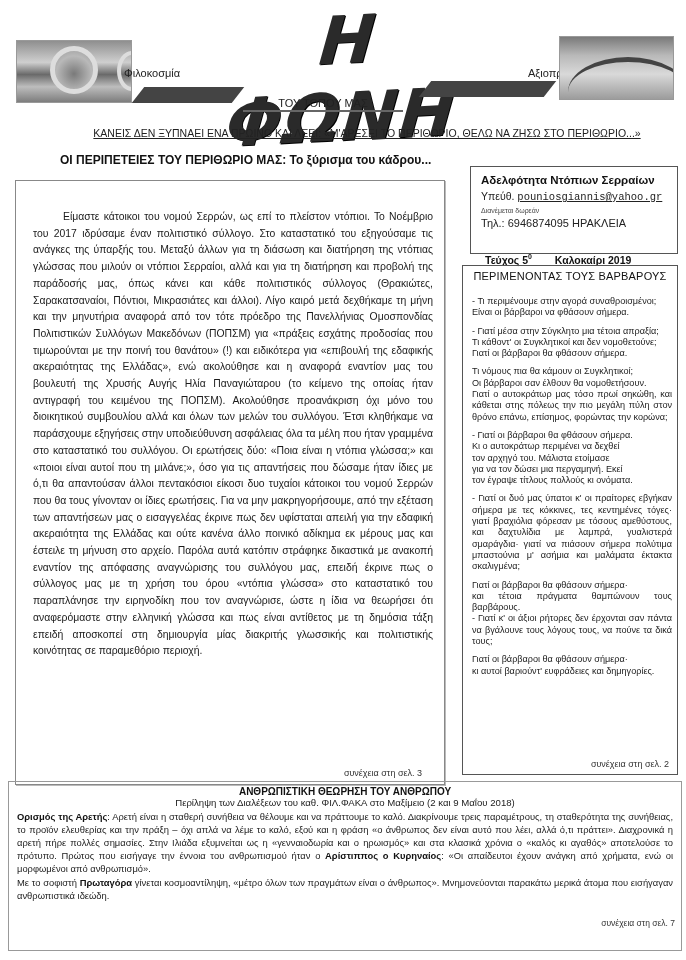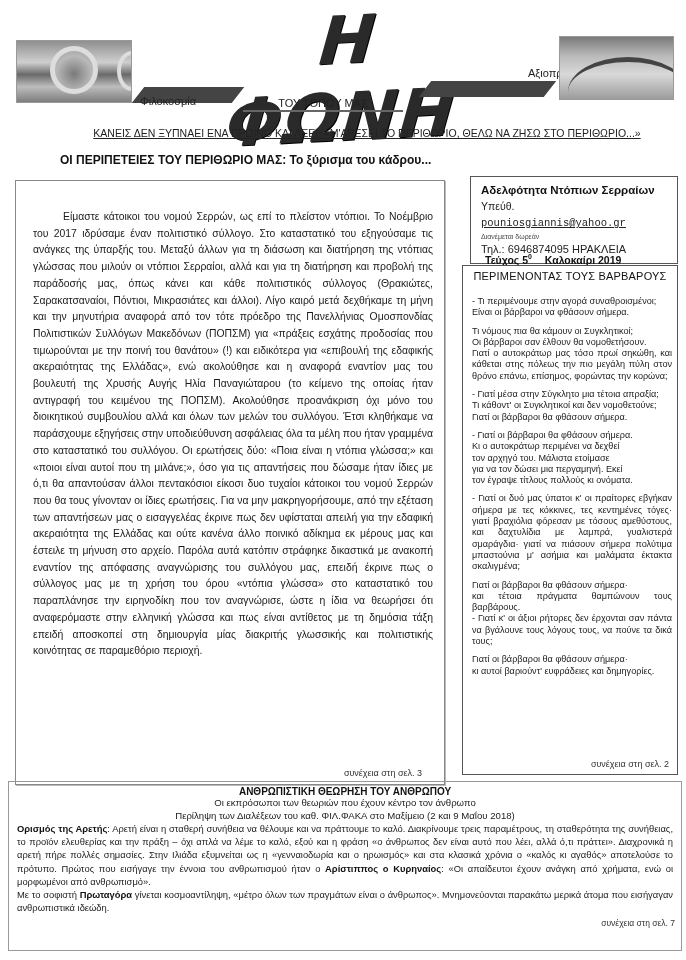--- a/index.html
+++ b/index.html
@@ -16,21 +16,21 @@
   .photo-left .arch2 { position: absolute; left: 100px; top: 10px; width: 30px; height: 40px; border-radius: 50%;
     border: 4px solid #ddd; }
   .photo-right { left: 559px; top: 36px; width: 115px; height: 64px;
     background: linear-gradient(180deg, #7a7a7a 0%, #b9b9b9 30%, #d9d9d9 60%, #9c9c9c 100%); }
   .photo-right .arch { position: absolute; left: 8px; top: 20px; width: 120px; height: 70px; border-radius: 50% 50% 0 0;
     border-top: 5px solid #444; }
   .band { position: absolute; height: 16px; background: #444; transform: skewX(-38deg); }
   .band-left { left: 138px; top: 87px; width: 100px; }
   .band-right { left: 425px; top: 81px; width: 125px; }
   .motto { position: absolute; font-size: 11px; color: #222; }
-  .motto-left { left: 140px; top: 67px; margin-top: 28px; }
+  .motto-left { left: 124px; top: 67px; }
   .motto-right { left: 484px; top: 67px; margin-left: 44px; }
   .title { position: absolute; left: 215px; top: 2px; width: 260px; text-align: center;
     font-family: "DejaVu Sans", sans-serif; font-weight: bold; font-style: italic;
     font-size: 66px; letter-spacing: 2px; color: #2a2a2a; transform: rotate(-3deg) skewX(-8deg);
     text-shadow: 1px 1px 0 #000; }
   .subtitle { position: absolute; left: 243px; top: 97px; width: 160px; text-align: center;
     font-size: 11px; color: #222; border-bottom: 2px solid #666; padding-bottom: 1px; }
 
   .slogan { position: absolute; left: 0; top: 127px; width: 686px; text-align: center;
     font-size: 10.5px; color: #222; padding-left: 48px; }
@@ -39,32 +39,32 @@
   
   .article-heading { position: absolute; left: 60px; top: 153px; font-size: 12px; font-weight: bold; color: #111; }
   .article { position: absolute; left: 15px; top: 180px; width: 430px; height: 605px;
     border: 1px solid #888; box-shadow: 1px 1px 0 #bbb; }
   .article-body { position: absolute; left: 17px; top: 28px; width: 400px;
     font-size: 10.4px; line-height: 16.7px; text-align: justify; color: #1a1a1a; }
   .article-body p { text-indent: 30px; }
   .article-cont { position: absolute; right: 22px; top: 587px; font-size: 9px; color: #333; }
 
   
-  .info { position: absolute; left: 470px; top: 176px; width: 208px; height: 88px;
-    border: 1px solid #555; padding: 6px 16px 0 10px; }
+  .info { position: absolute; left: 470px; top: 166px; width: 208px; height: 88px;
+    border: 1px solid #555; padding: 6px 0 0 10px; }
   .info .org { font-size: 11.5px; font-weight: bold; line-height: 15px; color: #111; }
   .info .saints { font-size: 11.5px; font-weight: bold; line-height: 15px; color: #111; }
   .info .resp { font-size: 10.5px; line-height: 16px; color: #222; }
   .info .resp a { color: #222; text-decoration: underline; font-family: Liberation Mono, monospace; }
   .info .free { font-size: 7px; line-height: 11px; color: #444; }
   .info .phone { font-size: 11px; line-height: 15px; color: #222; }
 
   .issue { position: absolute; left: 485px; top: 253px; font-size: 10.5px; font-weight: bold; color: #111; }
   .issue sup { font-size: 7px; }
-  .issue .season { margin-left: 10px; }
+  .issue .season { margin-left: 20px; }
 
   
   .poem { position: absolute; left: 462px; top: 265px; width: 216px; height: 510px;
     border: 1px solid #555; }
   .poem-title { font-size: 11px; text-align: center; padding-top: 4px; color: #111; letter-spacing: 0.2px; }
   .poem-body { position: absolute; left: 9px; top: 30px; width: 200px;
     font-size: 9.1px; line-height: 11.3px; color: #222; text-align: justify; }
   .poem-body .stanza { margin-bottom: 7px; }
   .poem-cont { position: absolute; right: 8px; bottom: 5px; font-size: 9px; color: #333; }
 
@@ -126,28 +126,28 @@
 </div>
 
 <div class="poem">
   <div class="poem-title">ΠΕΡΙΜΕΝΟΝΤΑΣ ΤΟΥΣ ΒΑΡΒΑΡΟΥΣ</div>
   <div class="poem-body" id="poem-body">
       <div class="stanza">
         <div>- Τι περιμένουμε στην αγορά συναθροισμένοι;</div>
         <div>Είναι οι βάρβαροι να φθάσουν σήμερα.</div>
       </div>
       <div class="stanza">
+        <div>- Γιατί μέσα στην Σύγκλητο μια τέτοια απραξία;</div>
+        <div>Τι κάθοντ' οι Συγκλητικοί και δεν νομοθετούνε;</div>
+        <div>Γιατί οι βάρβαροι θα φθάσουν σήμερα.</div>
+      </div>
+      <div class="stanza">
         <div>Τι νόμους πια θα κάμουν οι Συγκλητικοί;</div>
         <div>Οι βάρβαροι σαν έλθουν θα νομοθετήσουν.</div>
         <div>Γιατί ο αυτοκράτωρ μας τόσο πρωί σηκώθη, και κάθεται στης πόλεως την πιο μεγάλη πύλη στον θρόνο επάνω, επίσημος, φορώντας την κορώνα;</div>
-      </div>
-      <div class="stanza">
-        <div>- Γιατί μέσα στην Σύγκλητο μια τέτοια απραξία;</div>
-        <div>Τι κάθοντ' οι Συγκλητικοί και δεν νομοθετούνε;</div>
-        <div>Γιατί οι βάρβαροι θα φθάσουν σήμερα.</div>
       </div>
       <div class="stanza">
         <div>- Γιατί οι βάρβαροι θα φθάσουν σήμερα.</div>
         <div>Κι ο αυτοκράτωρ περιμένει να δεχθεί</div>
         <div>τον αρχηγό του. Μάλιστα ετοίμασε</div>
         <div>για να τον δώσει μια περγαμηνή. Εκεί</div>
         <div>τον έγραψε τίτλους πολλούς κι ονόματα.</div>
       </div>
       <div class="stanza">
         <div>- Γιατί οι δυό μας ύπατοι κ' οι πραίτορες εβγήκαν σήμερα με τες κόκκινες, τες κεντημένες τόγες· γιατί βραχιόλια φόρεσαν με τόσους αμεθύστους, και δαχτυλίδια με λαμπρά, γυαλιστερά σμαράγδια· γιατί να πιάσουν σήμερα πολύτιμα μπαστούνια μ' ασήμια και μαλάματα έκτακτα σκαλιγμένα;</div>
@@ -160,20 +160,19 @@
       <div class="stanza">
         <div>Γιατί οι βάρβαροι θα φθάσουν σήμερα·</div>
         <div>κι αυτοί βαριούντ' ευφράδειες και δημηγορίες.</div>
       </div>
     </div>
   <div class="poem-cont">συνέχεια  στη σελ. 2</div>
 </div>
 
 <div class="bottom">
   <div class="bottom-title">ΑΝΘΡΩΠΙΣΤΙΚΗ ΘΕΩΡΗΣΗ ΤΟΥ ΑΝΘΡΩΠΟΥ</div>
-  <div class="bottom-sub">Οι εκπρόσωποι των θεωριών που έχουν κέντρο τον άνθρωπο</div>
   <div class="bottom-sub">Περίληψη των Διαλέξεων του καθ. ΦΙΛ.ΦΑΚΑ στο Μαξίμειο  (2 και 9 Μαΐου 2018)</div>
   <div class="bottom-body">
     <p><b>Ορισμός της Αρετής</b><span>: Αρετή είναι η σταθερή συνήθεια να θέλουμε και να πράττουμε το καλό. Διακρίνουμε τρεις παραμέτρους, τη σταθερότητα της συνήθειας, το προϊόν ελευθερίας και την πράξη – όχι απλά να λέμε το καλό, εξού και η φράση «ο άνθρωπος δεν είναι αυτό που λέει, αλλά ό,τι πράττει». Διαχρονικά η αρετή πήρε πολλές σημασίες. Στην Ιλιάδα εξυμνείται ως η «γενναιοδωρία και ο ηρωισμός» και στα κλασικά χρόνια ο «καλός κι αγαθός» αποτελούσε το πρότυπο. Πρώτος που εισήγαγε την έννοια του ανθρωπισμού ήταν ο </span><b>Αρίστιππος ο Κυρηναίος</b><span>: «Οι απαίδευτοι έχουν ανάγκη από χρήματα, ενώ οι μορφωμένοι από ανθρωπισμό».</span></p>
     <p><span>Με το σοφιστή </span><b>Πρωταγόρα</b><span> γίνεται κοσμοαντίληψη, «μέτρο όλων των πραγμάτων είναι ο άνθρωπος». Μνημονεύονται παρακάτω μερικά άτομα που εισήγαγαν ανθρωπιστικά ιδεώδη.</span></p>
   </div>
   <div class="bottom-cont">συνέχεια στη σελ. 7</div>
 </div>
 
 </body></html>

